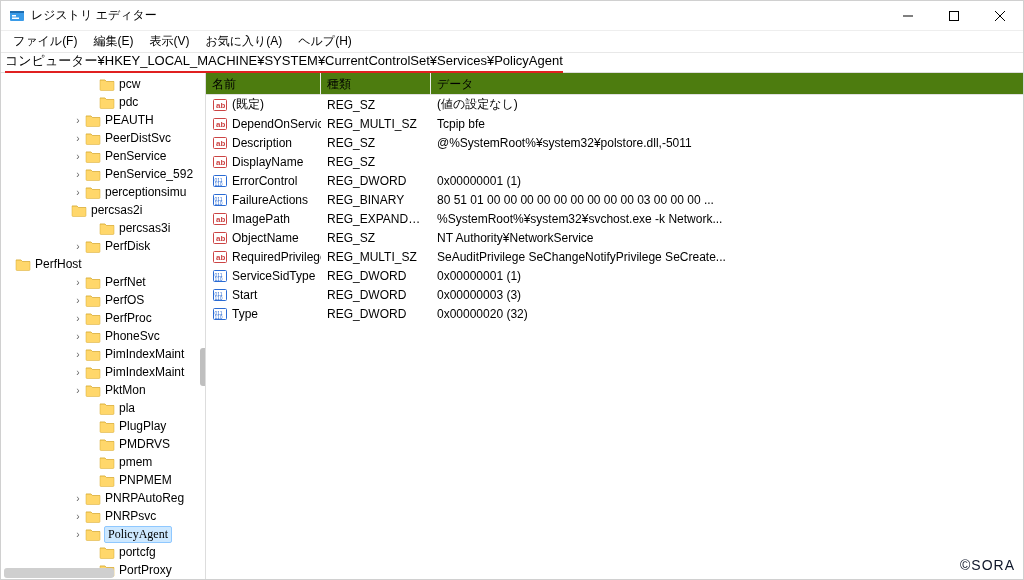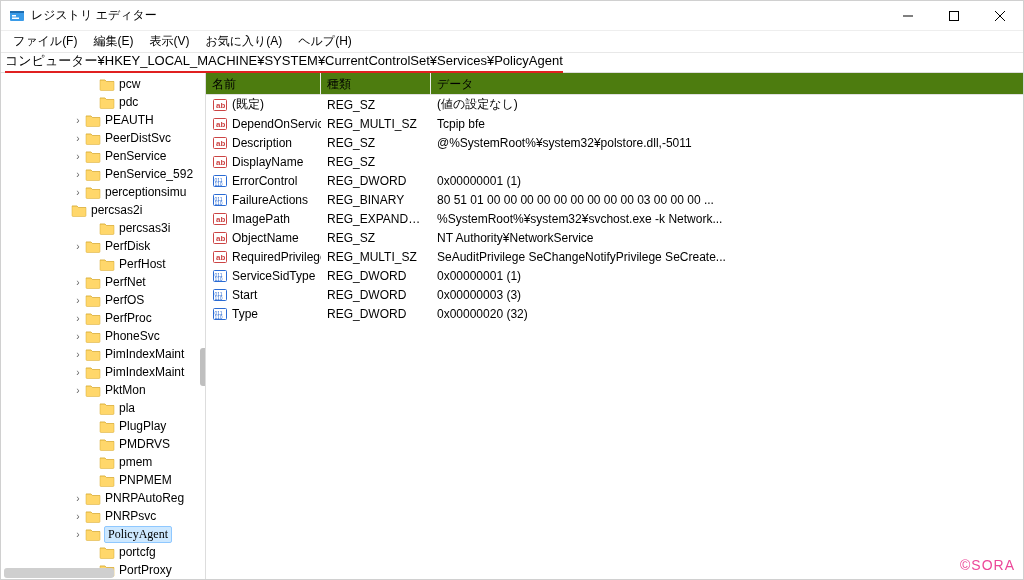--- a/index.html
+++ b/index.html
@@ -127,21 +127,21 @@
   .cell.name{ width:115px; display:flex;align-items:center; gap:4px;}
   .cell.type{ width:110px; }
   .cell.data{ flex:1; }
   .val-icon{
     width:16px;height:16px;
     display:inline-flex;align-items:center;justify-content:center;
     flex-shrink:0;
   }
   .watermark{
     position:absolute; right:8px; bottom:6px;
-    font-size:14px; color:#ec4899; letter-spacing:1px;
+    font-size:14px; color:#0f172a; letter-spacing:1px;
     font-family:"Segoe UI",sans-serif;
   }
   .folder svg, .val-icon svg { display:block; }
 </style>
 </head>
 <body>
 
 <div class="titlebar">
   <span class="app-icon">
     <svg width="16" height="16" viewBox="0 0 16 16">
@@ -281,21 +281,21 @@
         <div class="tree-row" style="padding-left: 70px;">
           <span class="chevron">›</span>
           <span class="folder">
             <svg width="16" height="14" viewBox="0 0 16 14">
     <path d="M1 3 h5 l1.5 1.5 H15 v8 a1 1 0 0 1 -1 1 H2 a1 1 0 0 1 -1 -1 Z" fill="#ffd76b" stroke="#d7a830" stroke-width="0.5"></path>
     <path d="M1 3 h5 l1.5 1.5 H15" fill="none" stroke="#d7a830" stroke-width="0.5"></path>
   </svg>
           </span>
           <span class="label">PerfDisk</span>
         </div>
-        <div class="tree-row" style="padding-left: 84px;">
+        <div class="tree-row" style="">
           <span class="chevron"></span>
           <span class="folder">
             <svg width="16" height="14" viewBox="0 0 16 14">
     <path d="M1 3 h5 l1.5 1.5 H15 v8 a1 1 0 0 1 -1 1 H2 a1 1 0 0 1 -1 -1 Z" fill="#ffd76b" stroke="#d7a830" stroke-width="0.5"></path>
     <path d="M1 3 h5 l1.5 1.5 H15" fill="none" stroke="#d7a830" stroke-width="0.5"></path>
   </svg>
           </span>
           <span class="label">PerfHost</span>
         </div>
         <div class="tree-row" style="padding-left: 70px;">

